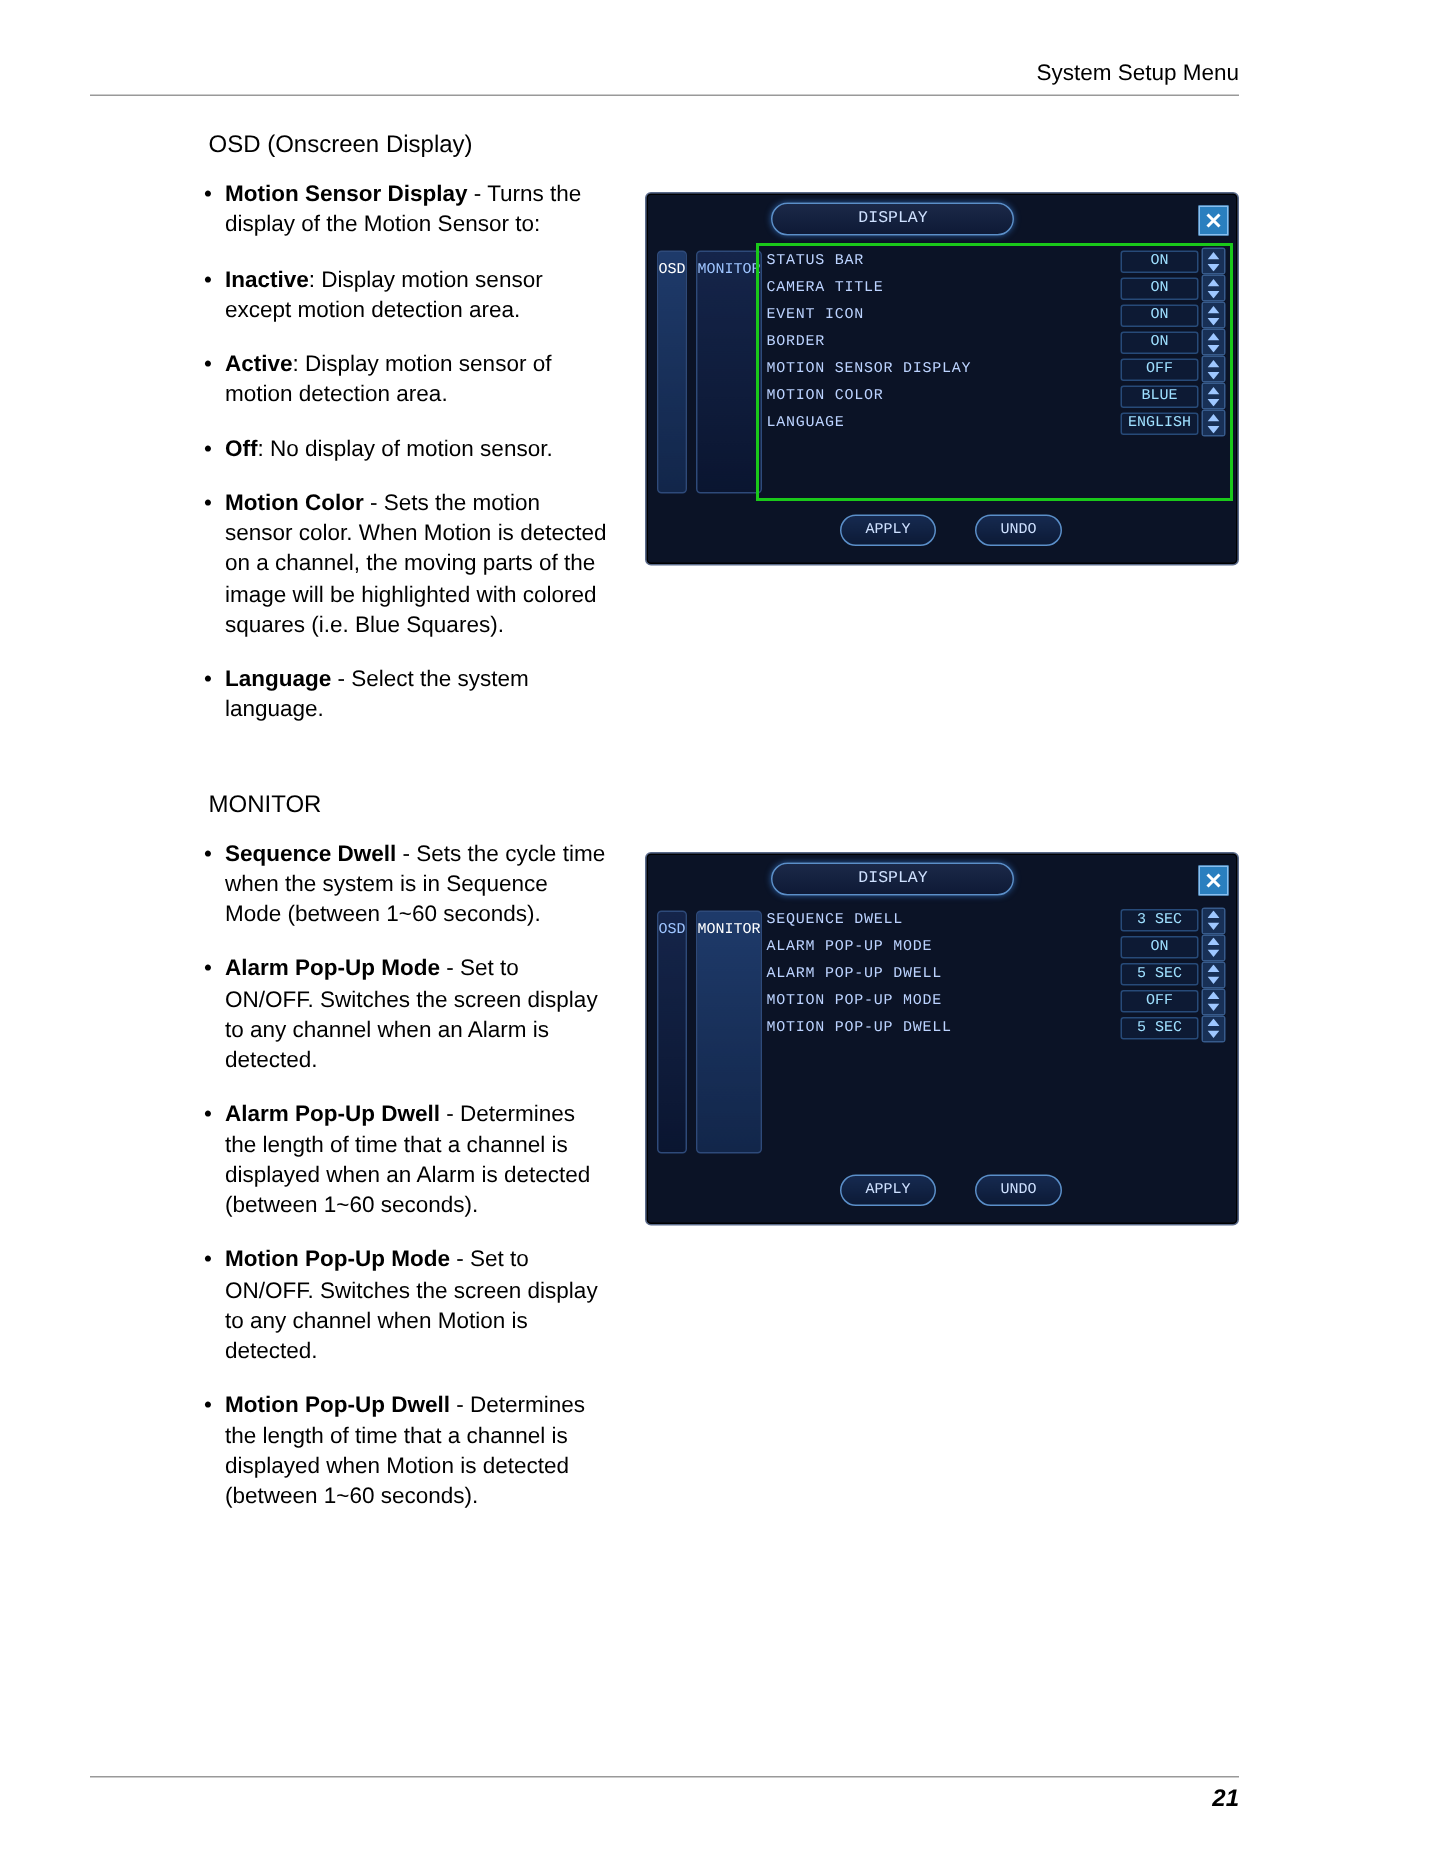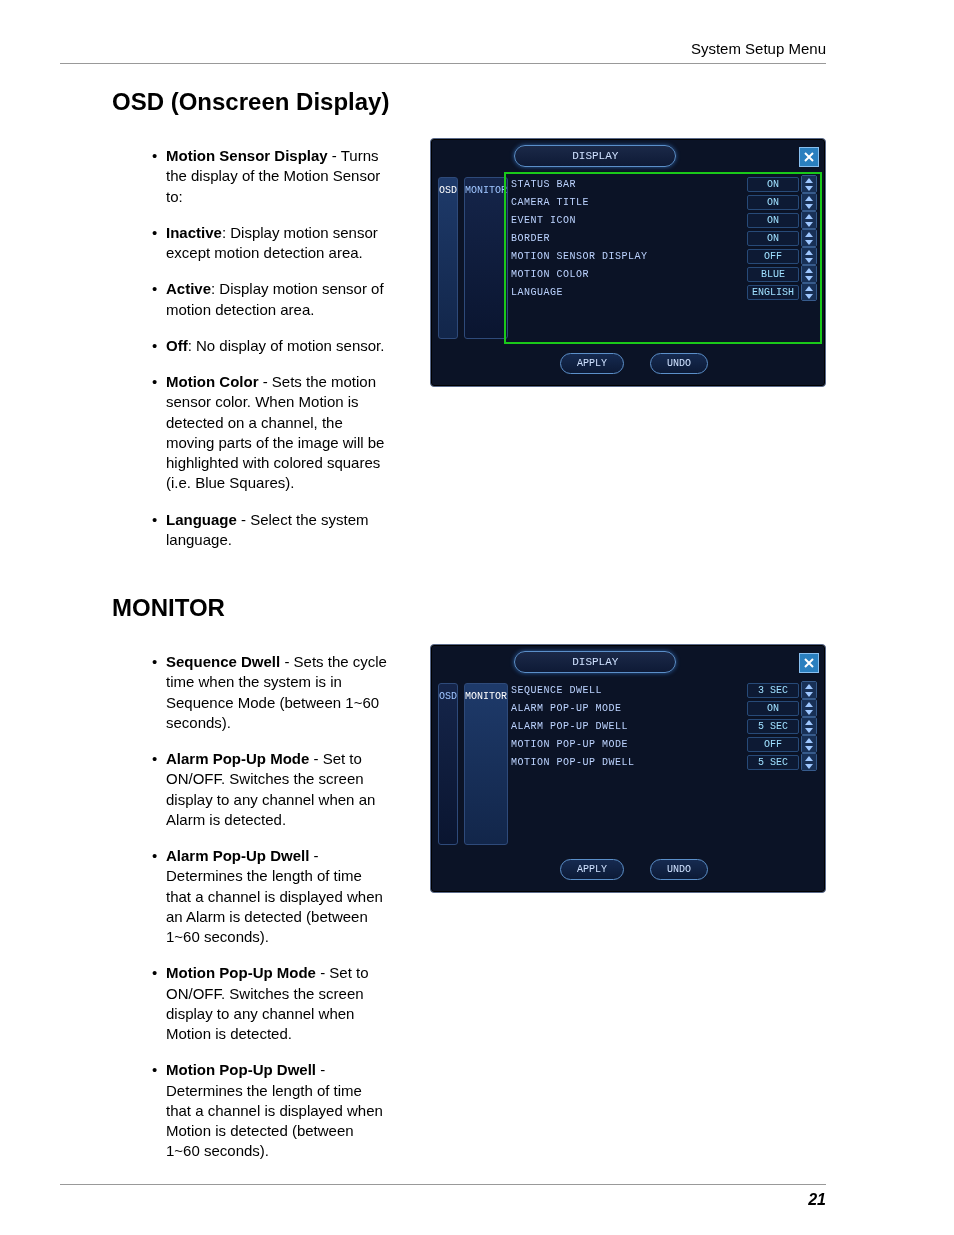--- a/index.html
+++ b/index.html
@@ -1,22 +1,22 @@
 <!DOCTYPE html>
 <html><head>
 <meta charset="utf-8">
 <style>
   html, body { margin:0; padding:0; background:#fff; font-family:Arial, Helvetica, sans-serif; color:#000; }
   .page { width:886px; height:1235px; position:relative; box-sizing:border-box; padding:30px 60px 0 60px; }
   .page-header { text-align:right; font-size:15px; padding:10px 0 6px 0; }
   hr.rule { border:none; border-top:1px solid #999; margin:0 0 24px 0; }
-  h1.section { font-size:24px; font-weight:bold; margin:6px 0 14px 52px; }
+  h1.section { font-size:16px; font-weight:normal; margin:6px 0 14px 79px; }
   .two-col { display:flex; align-items:flex-start; }
   .left { width:310px; margin-left:76px; font-size:15px; line-height:1.35; }
-  .left ul { list-style:none; padding:0; margin:16px; }
+  .left ul { list-style:none; padding:0; margin:0; }
   .left li { position:relative; padding-left:14px; margin-bottom:16px; }
   .left li::before { content:"•"; position:absolute; left:0; top:0; }
   .right { flex:1; padding-left:24px; }
 
   
   .panel { width:396px; background:#0b1326; border:1px solid #5a6a8a; border-radius:4px; box-shadow:inset 0 0 0 1px #000; padding:4px; box-sizing:border-box; margin-top:8px; }
   .panel-titlebar { display:flex; align-items:flex-end; height:24px; }
   .title-chip { margin:0 auto; width:160px; text-align:center; color:#cfe1ff; font:11px/20px "Courier New", monospace; background:linear-gradient(#1b2948,#0e1a36); border:1px solid #5b8fc9; border-radius:12px; box-shadow:0 0 4px #2a5da0; }
   .close-box { width:18px; height:18px; margin-left:auto; margin-right:2px; background:#2a7fbf; border:1px solid #88bff0; display:flex; align-items:center; justify-content:center; cursor:pointer; }
   .close-box svg { width:10px; height:10px; }

